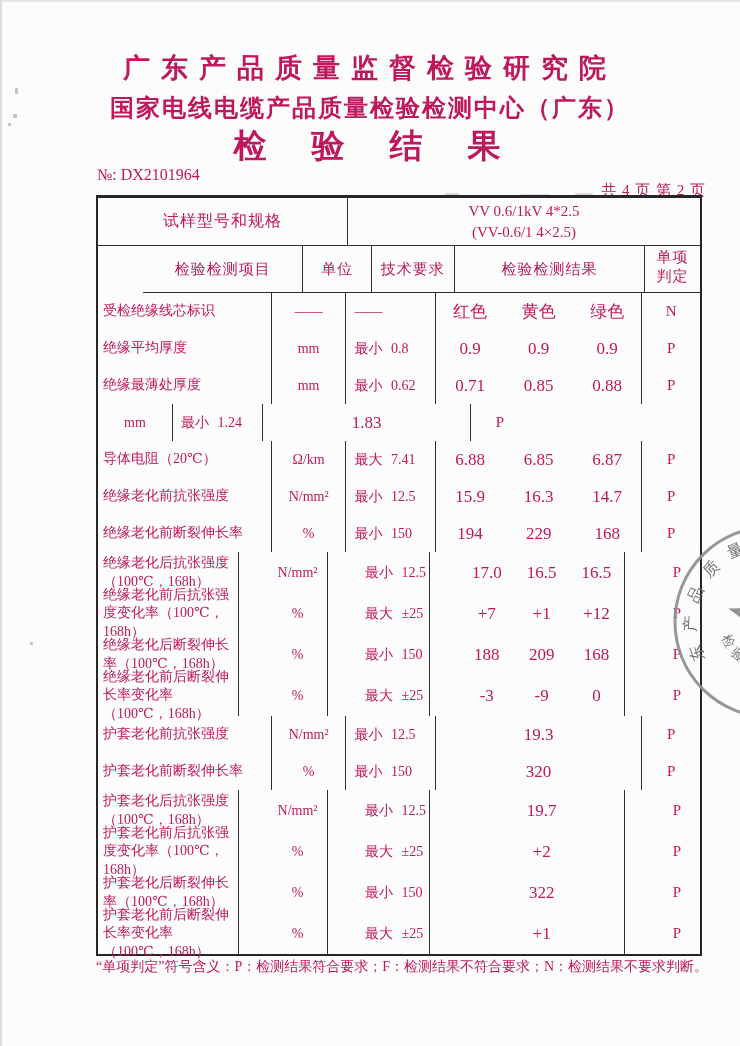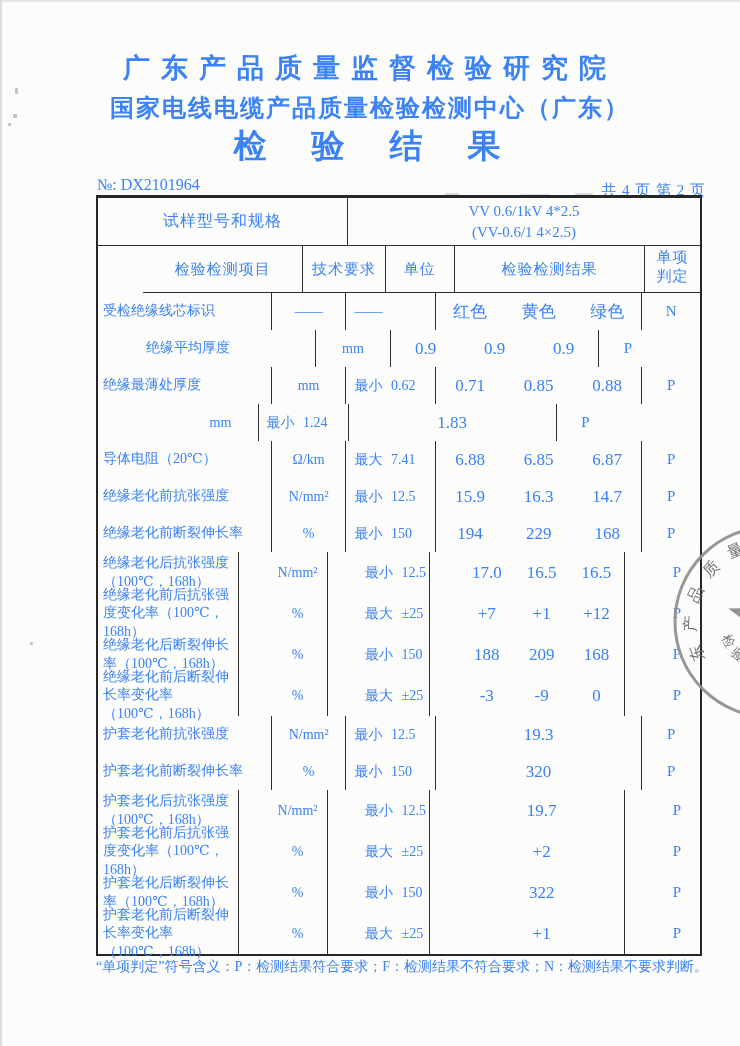--- a/index.html
+++ b/index.html
@@ -1,52 +1,52 @@
 <!DOCTYPE html>
 <html><head>
 <meta charset="utf-8">
 <style>
   html,body{margin:0;padding:0;background:#e8e8e8;}
   .page{
     position:relative; width:740px; height:1046px; margin:0 auto;
-    background:#fcfcfb; overflow:hidden; color:#3b82f6;
+    background:#fcfcfb; overflow:hidden; color:#be185d;
     font-family:"Liberation Serif","DejaVu Serif",serif;
   }
   
   .org1{position:absolute; top:50px; left:0; width:740px; text-align:center;
         font-family:"Liberation Sans","DejaVu Sans",sans-serif;
         font-weight:bold; font-size:27px; letter-spacing:11px; white-space:nowrap;}
   .org2{position:absolute; top:92px; left:0; width:740px; text-align:center;
         font-family:"Liberation Sans","DejaVu Sans",sans-serif;
         font-weight:bold; font-size:24px; letter-spacing:2px; white-space:nowrap;}
   .doc-title{position:absolute; top:124px; left:0; width:740px; text-align:center;
         font-family:"Liberation Sans","DejaVu Sans",sans-serif;
         font-weight:bold; font-size:33px; letter-spacing:6px; white-space:nowrap;}
-  .report-no{position:absolute; left:97px; top:176px; font-size:16px;}
+  .report-no{position:absolute; left:97px; top:166px; font-size:16px;}
   .page-info{position:absolute; right:34px; top:181px; font-size:15px; letter-spacing:1px;}
 
   
   .rtable{position:absolute; left:96px; top:195px; width:606px;
           border:2px solid #262626; border-top-width:3px; box-sizing:border-box;
           background:transparent;}
   .flexrow{display:flex; align-items:stretch;}
   .cell{box-sizing:border-box; display:flex; flex-direction:column; justify-content:center;}
   .vline{border-right:1px solid #2e2e2e;}
 
   .row-sample{height:47px; border-bottom:1px solid #2e2e2e;}
   .sample-label{width:250px; text-align:center; font-size:16px; letter-spacing:1px;}
   .sample-value{flex:1; text-align:center; font-size:15px; line-height:1.4;}
 
   .row-header{height:46px; border-bottom:1px solid #2e2e2e;margin-left:45px;}
   .hc{text-align:center; font-size:15px; line-height:1.25; letter-spacing:1px;}
   .w1{width:175px;} .w2{width:75px;} .w3{width:90px;} .w4{width:208px;} .w5{width:58px;font-family:Liberation Mono, monospace;}
   .row-header .w5{padding:0 10px;}
 
   .tr{display:flex; align-items:stretch;}
-  .r1{height:37px;justify-content:center;} .r2{height:41px;gap:29px;}
+  .r1{height:37px;} .r2{height:41px;gap:29px;}
   .c1{width:175px; padding:1px 4px 1px 5px; font-size:14px; line-height:1.3; text-align:left;}
   .c2{width:75px; text-align:center; font-size:14px;}
   .c3{width:90px; padding-left:8px; font-size:14px; word-spacing:5px; text-align:left;}
   .c4{width:208px; font-size:17px;}
   .c5{width:58px; text-align:center; font-size:15px;}
   .res3{display:flex; width:100%;}
   .res3 span{flex:1; text-align:center;}
   .res1{width:100%; text-align:center;}
 
   
@@ -88,22 +88,22 @@
     <div class="flexrow row-sample">
       <div class="cell sample-label vline">试样型号和规格</div>
       <div class="cell sample-value">
         <div>VV 0.6/1kV 4*2.5</div>
         <div>(VV-0.6/1 4×2.5)</div>
       </div>
     </div>
 
     <div class="flexrow row-header">
       <div class="cell hc w1 vline">检验检测项目</div>
+      <div class="cell hc w2 vline">单位</div>
       <div class="cell hc w3 vline">技术要求</div>
-      <div class="cell hc w2 vline">单位</div>
       <div class="cell hc w4 vline">检验检测结果</div>
       <div class="cell hc w5">单项判定</div>
     </div>
 
     <div class="tbody">
 
       <div class="tr r1">
         <div class="cell c1 vline">受检绝缘线芯标识</div>
         <div class="cell c2 vline">——</div>
         <div class="cell c3 vline">——</div>
@@ -113,20 +113,21 @@
               <span>黄色</span>
               <span>绿色</span>
             </div>
           </div>
         <div class="cell c5">N</div>
       </div>
 
       <div class="tr r1">
         <div class="cell c1 vline">绝缘平均厚度</div>
         <div class="cell c2 vline">mm</div>
+        <div class="cell c3 vline">最小 0.8</div>
         <div class="cell c4 vline">
             <div class="res3">
               <span>0.9</span>
               <span>0.9</span>
               <span>0.9</span>
             </div>
           </div>
         <div class="cell c5">P</div>
       </div>
 

